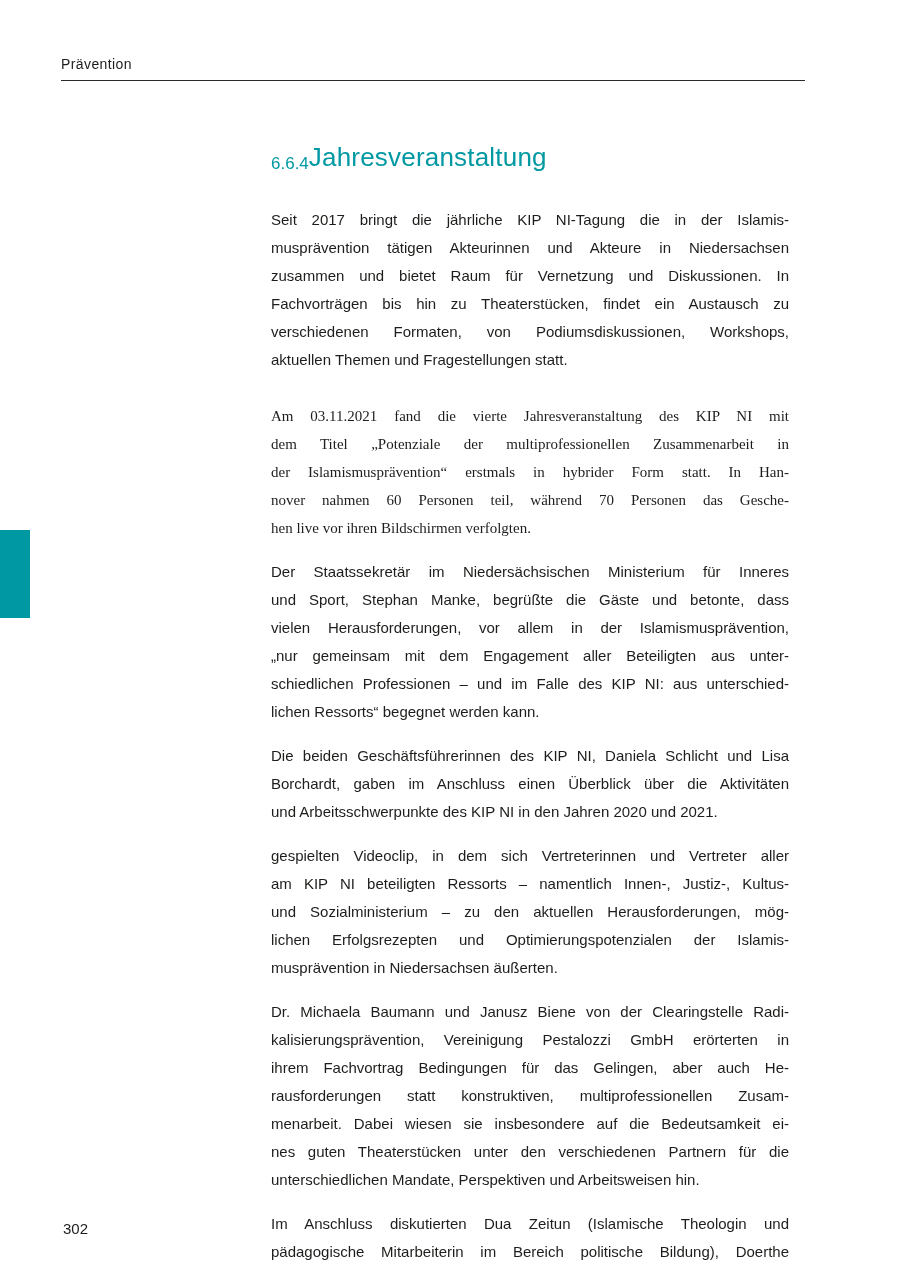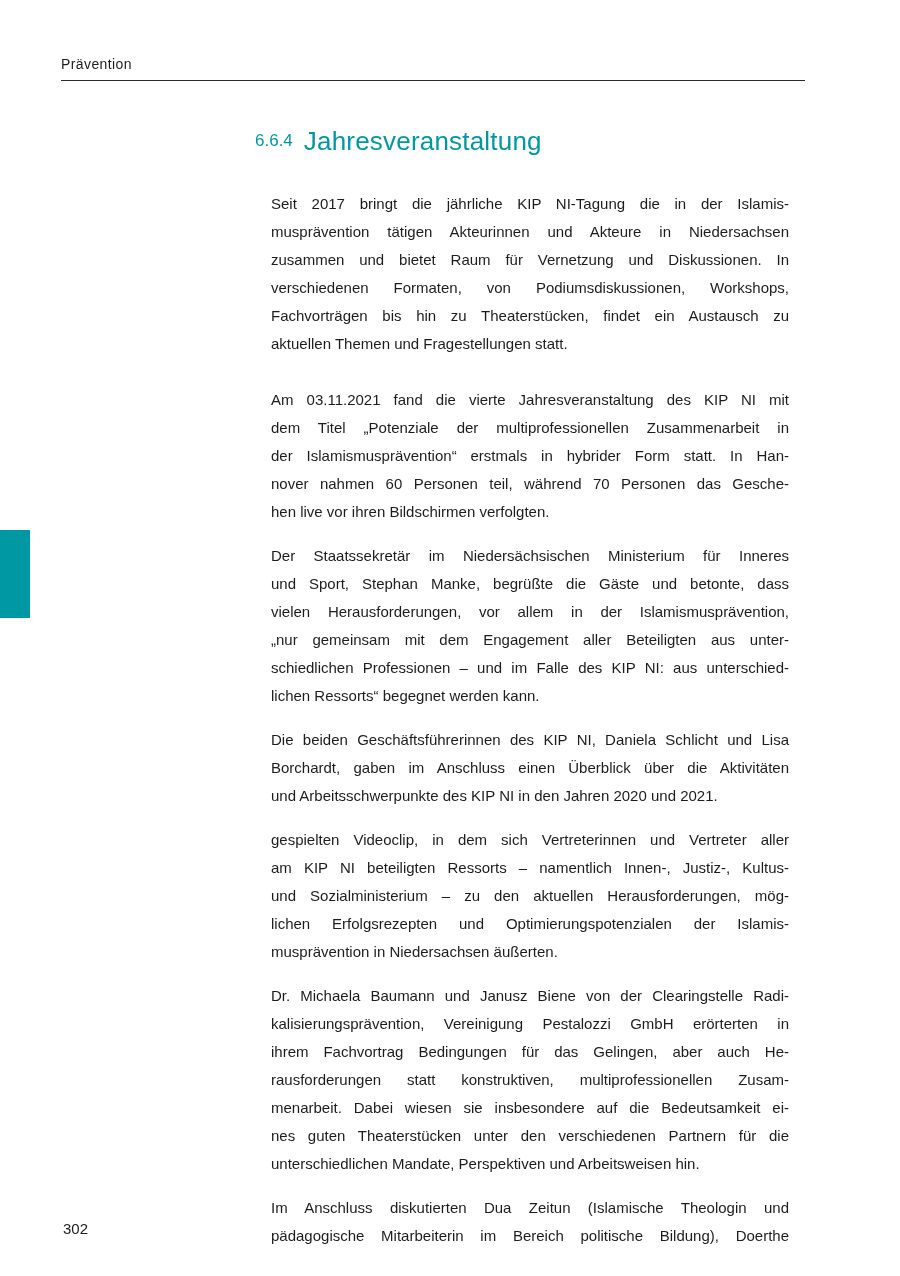--- a/index.html
+++ b/index.html
@@ -15,28 +15,28 @@
   .header-rule {
     position:absolute; left:61px; top:80px; width:744px; height:1px;
     background:var(--rule);
   }
   .edge-marker {
     position:absolute; left:0; top:530px; width:30px; height:88px;
     background:var(--accent);
   }
   .content { position:absolute; left:255px; top:124px; width:550px; }
   .section-heading {
-    margin:0; display:flex; align-items:center; gap:11px;
+    margin:16px; display:flex; align-items:flex-end; 
     color:var(--accent); font-weight:400;
   }
   .section-number { font-size:17px; }
   .section-title { font-size:26px; line-height:34px; letter-spacing:0.2px; }
   .body-text { margin-top:32px; font-size:15px; color:var(--text); }
   .paragraph { margin:16px; }
-  .paragraph.gap-before { margin-top:28px; }
+  .paragraph.gap-before { margin-top:28px;font-family:Liberation Serif, serif; }
   .line {
     height:28px; line-height:28px;
     text-align:justify; text-align-last:justify;
   }
   .line.last { text-align-last:left; }
   .page-number {
     position:absolute; left:63px; top:1220px;
     font-size:15px; color:var(--text);
   }
 </style>
@@ -51,22 +51,22 @@
   <div class="content">
     <h2 class="section-heading">
       <span class="section-number">6.6.4</span>
       <span class="section-title">Jahresveranstaltung</span>
     </h2>
     <div class="body-text">
         <div class="paragraph">
           <div class="line">Seit 2017 bringt die jährliche KIP NI-Tagung die in der Islamis-</div>
           <div class="line">musprävention tätigen Akteurinnen und Akteure in Niedersachsen</div>
           <div class="line">zusammen und bietet Raum für Vernetzung und Diskussionen. In</div>
+          <div class="line">Fachvorträgen bis hin zu Theaterstücken, findet ein Austausch zu</div>
           <div class="line">verschiedenen Formaten, von Podiumsdiskussionen, Workshops,</div>
-          <div class="line">Fachvorträgen bis hin zu Theaterstücken, findet ein Austausch zu</div>
           <div class="line last">aktuellen Themen und Fragestellungen statt.</div>
         </div>
         <div class="paragraph gap-before">
           <div class="line">Am 03.11.2021 fand die vierte Jahresveranstaltung des KIP NI mit</div>
           <div class="line">dem Titel „Potenziale der multiprofessionellen Zusammenarbeit in</div>
           <div class="line">der Islamismusprävention“ erstmals in hybrider Form statt. In Han-</div>
           <div class="line">nover nahmen 60 Personen teil, während 70 Personen das Gesche-</div>
           <div class="line last">hen live vor ihren Bildschirmen verfolgten.</div>
         </div>
         <div class="paragraph">

